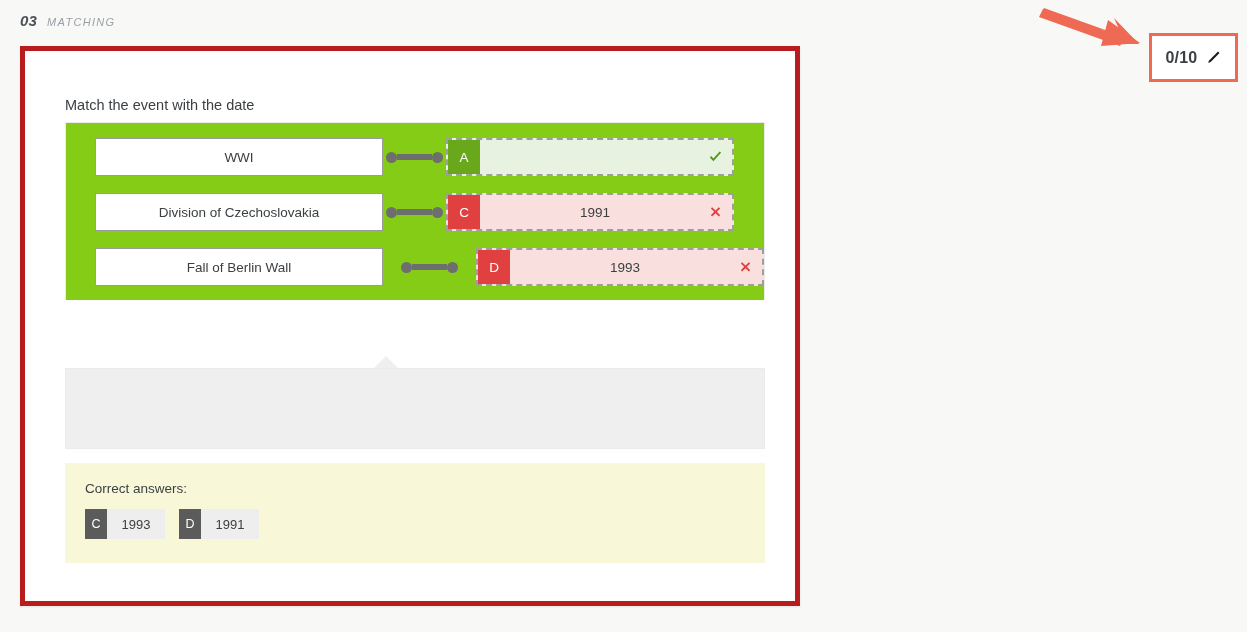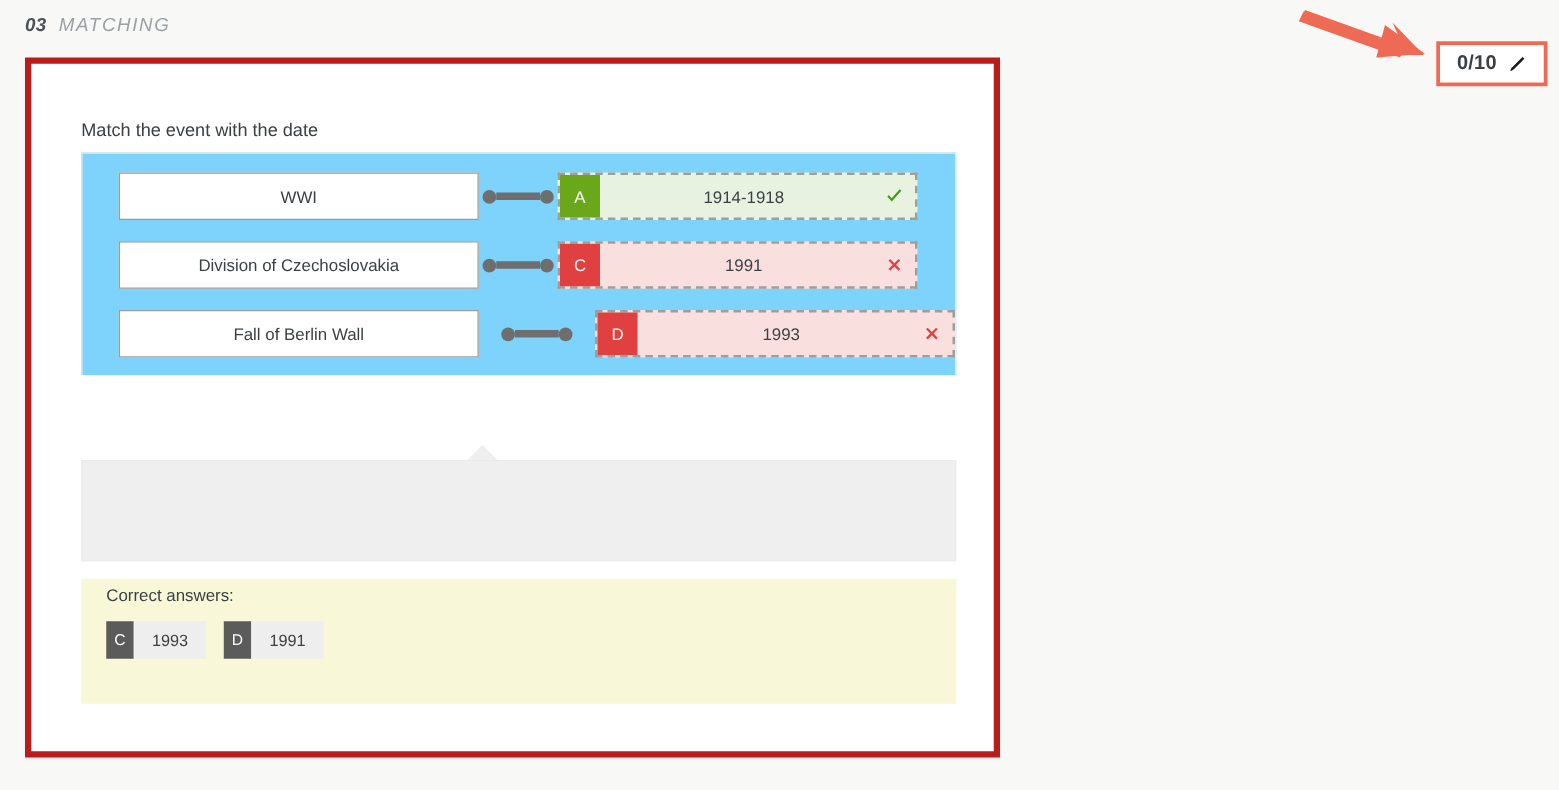--- a/index.html
+++ b/index.html
@@ -29,32 +29,32 @@
     gap: 10px;
     font-style: italic;
   }
   .q-number {
     font-size: 15px;
     font-weight: bold;
     color: #4c5258;
     letter-spacing: .2px;
   }
   .q-type {
-    font-size: 15px;
+    font-size: 11px;
     color: #9aa0a6;
     letter-spacing: 1.3px;
   }
 
   
   .score-badge {
     position: absolute;
     left: 1149px;
     top: 33px;
     width: 89px;
-    height: 36px;
+    height: 49px;
     background: #ffffff;
     border: 3px solid #ef6a54;
     display: flex;
     align-items: center;
     justify-content: center;
     gap: 9px;
   }
   .score-text {
     font-size: 16px;
     font-weight: bold;
@@ -93,21 +93,21 @@
   }
 
   
   .match-box {
     position: absolute;
     left: 40px;
     top: 71px;
     width: 700px;
     border: 1px solid #eceaea;
     border-bottom: none;
-    background: #7dd3fc;
+    background: #84cc16;
     padding: 15px 0 14px 0;
   }
 
   .match-row {
     display: flex;
     align-items: center;
     height: 38px;
     margin: 0 0 17px 0;
     padding-left: 29px;
   }
@@ -210,21 +210,21 @@
   }
 
   
   .answers-panel {
     position: absolute;
     left: 40px;
     top: 412px;
     width: 700px;
     height: 100px;
     background: #f8f8d8;
-    padding: 6px 20px;
+    padding: 18px 20px;
   }
   .answers-title {
     font-size: 13.5px;
     color: #3c4043;
     margin-bottom: 13px;
   }
   .answers-chips { display: flex; gap: 14px; }
   .ans-chip { display: flex; align-items: stretch; height: 30px; }
   .ans-chip-letter {
     width: 22px;
@@ -278,21 +278,20 @@
 
       <div class="match-row">
         <div class="term-box">WWI</div>
         <div class="connector">
           <span class="dot"></span>
           <span class="bar"></span>
           <span class="dot"></span>
         </div>
         <div class="answer-slot correct">
           <span class="letter-chip correct">A</span>
-          <span class="answer-text">1914-1918</span>
           <svg class="verdict-icon" viewBox="0 0 16 16">
             <path d="M2 8.5 L5.8 12.5 L14 3.2 L12.5 2 L5.7 9.6 L3.3 7 Z" fill="#4a9a18"></path>
           </svg>
         </div>
       </div>
 
 
       <div class="match-row">
         <div class="term-box">Division of Czechoslovakia</div>
         <div class="connector">

